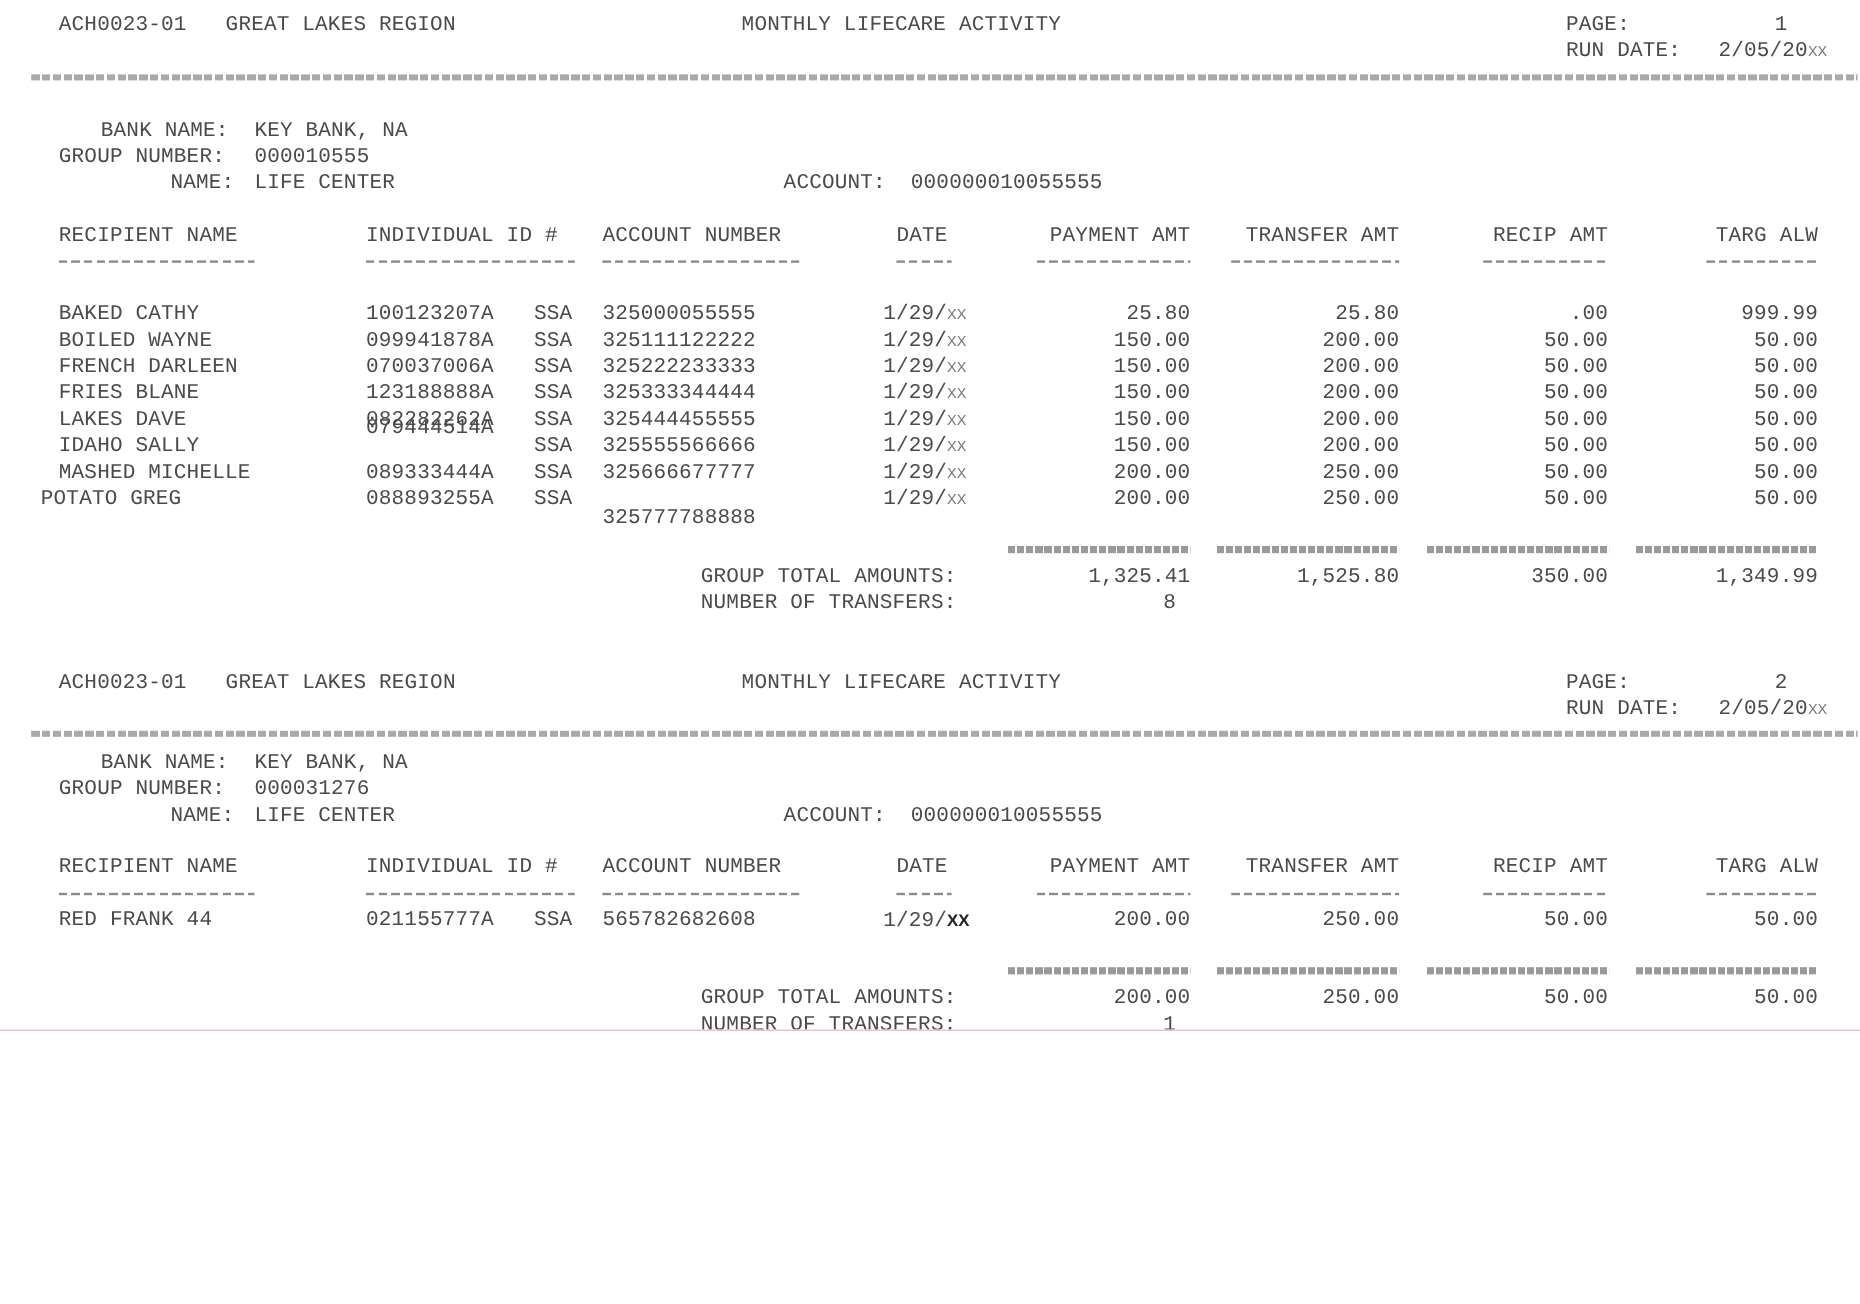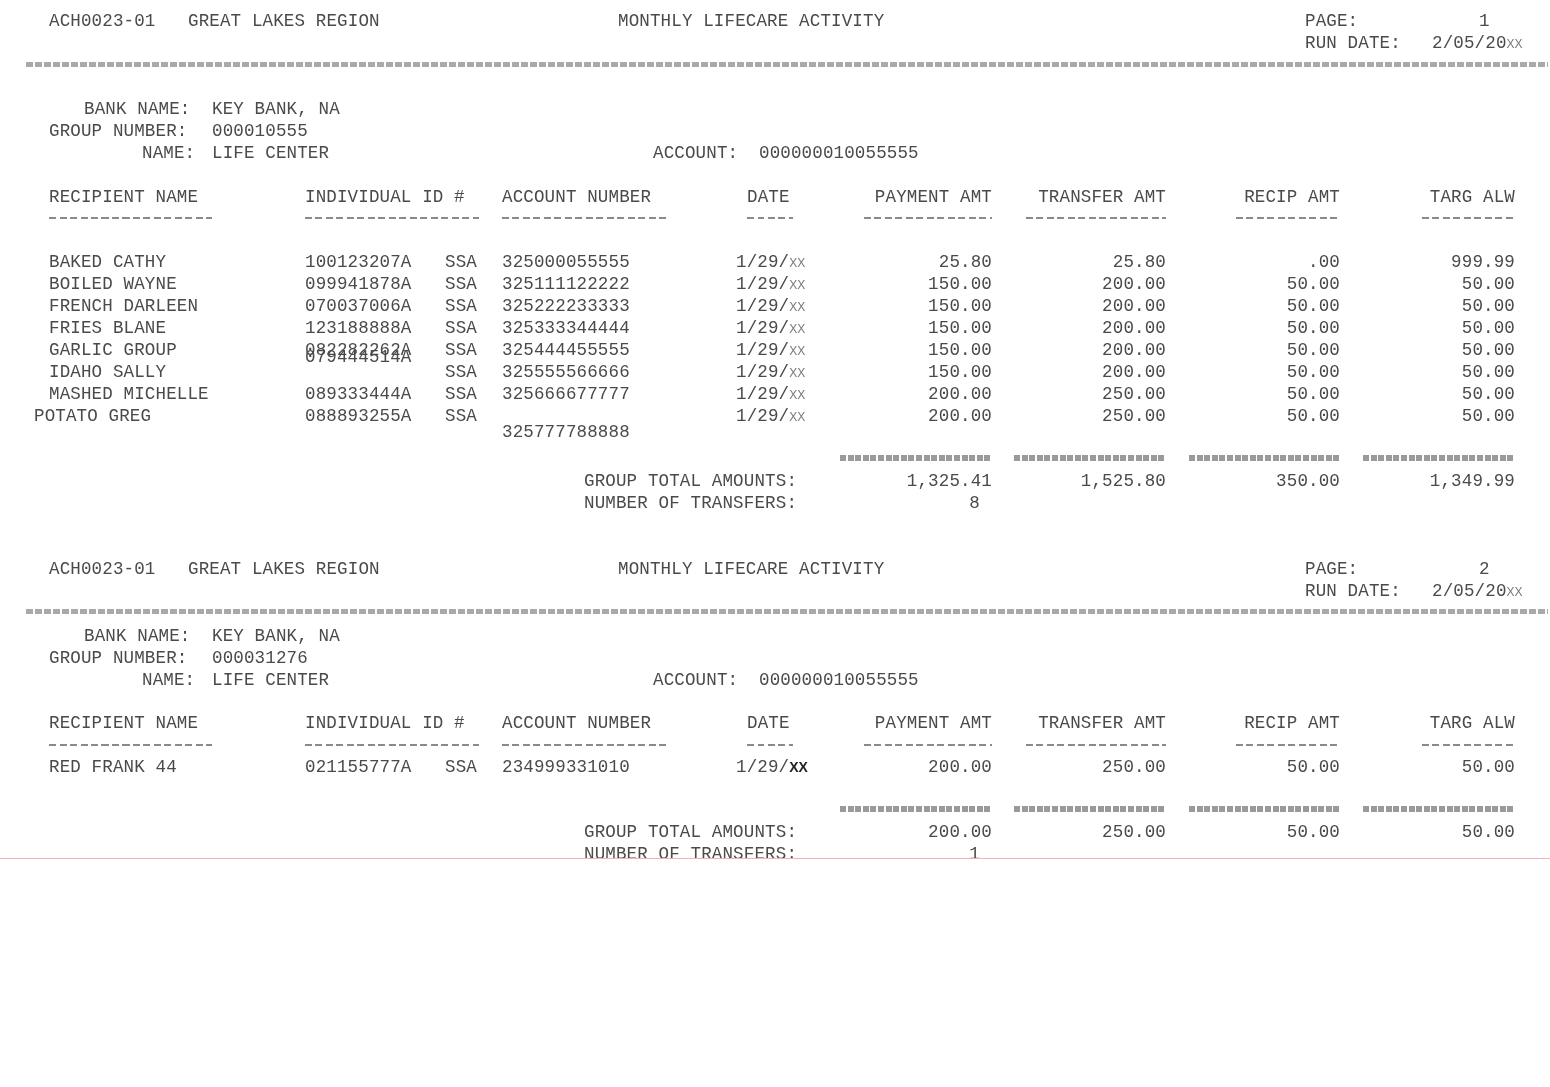--- a/index.html
+++ b/index.html
@@ -103,21 +103,21 @@
       <div class="t" style="left:445px;top:317px;">SSA</div>
       <div class="t" style="left:502px;top:317px;">325333344444</div>
       <div class="t" style="left:736px;top:317px;"><span>1/29/</span><span class="xx">XX</span></div>
       <div class="t r" style="left:830px;width:162px;top:317px;">150.00</div>
       <div class="t r" style="left:1000px;width:166px;top:317px;">200.00</div>
       <div class="t r" style="left:1180px;width:160px;top:317px;">50.00</div>
       <div class="t r" style="left:1360px;width:155px;top:317px;">50.00</div>
     </div>
 
     <div>
-      <div class="t" style="left:49px;top:339px;">GARLIC GROUP</div>
+      <div class="t" style="left:49px;top:339px;">LAKES DAVE</div>
       <div class="t" style="left:305px;top:339px;">082282262A</div>
       <div class="t" style="left:445px;top:339px;">SSA</div>
       <div class="t" style="left:502px;top:339px;">325444455555</div>
       <div class="t" style="left:736px;top:339px;"><span>1/29/</span><span class="xx">XX</span></div>
       <div class="t r" style="left:830px;width:162px;top:339px;">150.00</div>
       <div class="t r" style="left:1000px;width:166px;top:339px;">200.00</div>
       <div class="t r" style="left:1180px;width:160px;top:339px;">50.00</div>
       <div class="t r" style="left:1360px;width:155px;top:339px;">50.00</div>
     </div>
 
@@ -209,21 +209,21 @@
     <div class="dash" style="left:1026px;width:140px;top:744px;"></div>
     <div class="dash" style="left:1236px;width:104px;top:744px;"></div>
     <div class="dash" style="left:1422px;width:93px;top:744px;"></div>
   </div>
 
   <div>
     <div>
       <div class="t" style="left:49px;top:756px;">RED FRANK 44</div>
       <div class="t" style="left:305px;top:756px;">021155777A</div>
       <div class="t" style="left:445px;top:756px;">SSA</div>
-      <div class="t" style="left:502px;top:756px;">234999331010</div>
+      <div class="t" style="left:502px;top:756px;">565782682608</div>
       <div class="t" style="left:736px;top:756px;"><span>1/29/</span><span class="xx dark">XX</span></div>
       <div class="t r" style="left:830px;width:162px;top:756px;">200.00</div>
       <div class="t r" style="left:1000px;width:166px;top:756px;">250.00</div>
       <div class="t r" style="left:1180px;width:160px;top:756px;">50.00</div>
       <div class="t r" style="left:1360px;width:155px;top:756px;">50.00</div>
     </div>
   </div>
 
   <div>
     <div class="dbl" style="left:840px;width:152px;top:806px;"></div>

